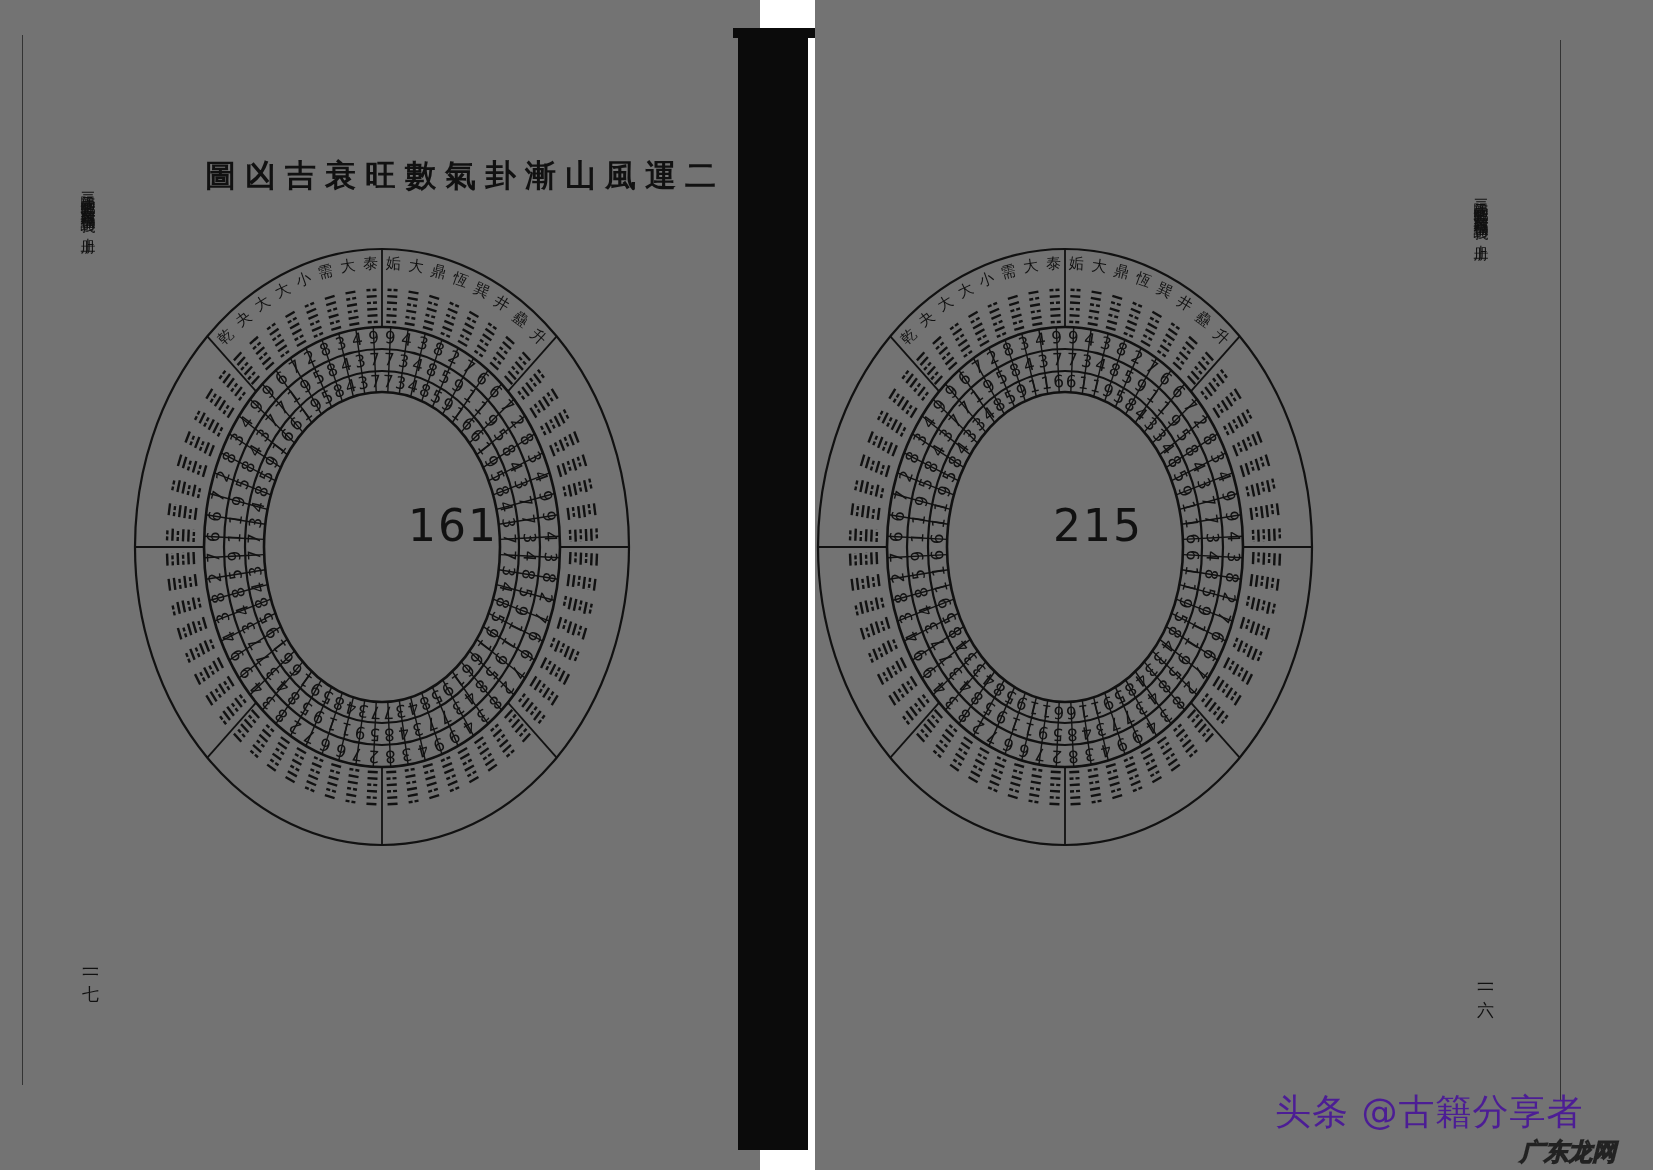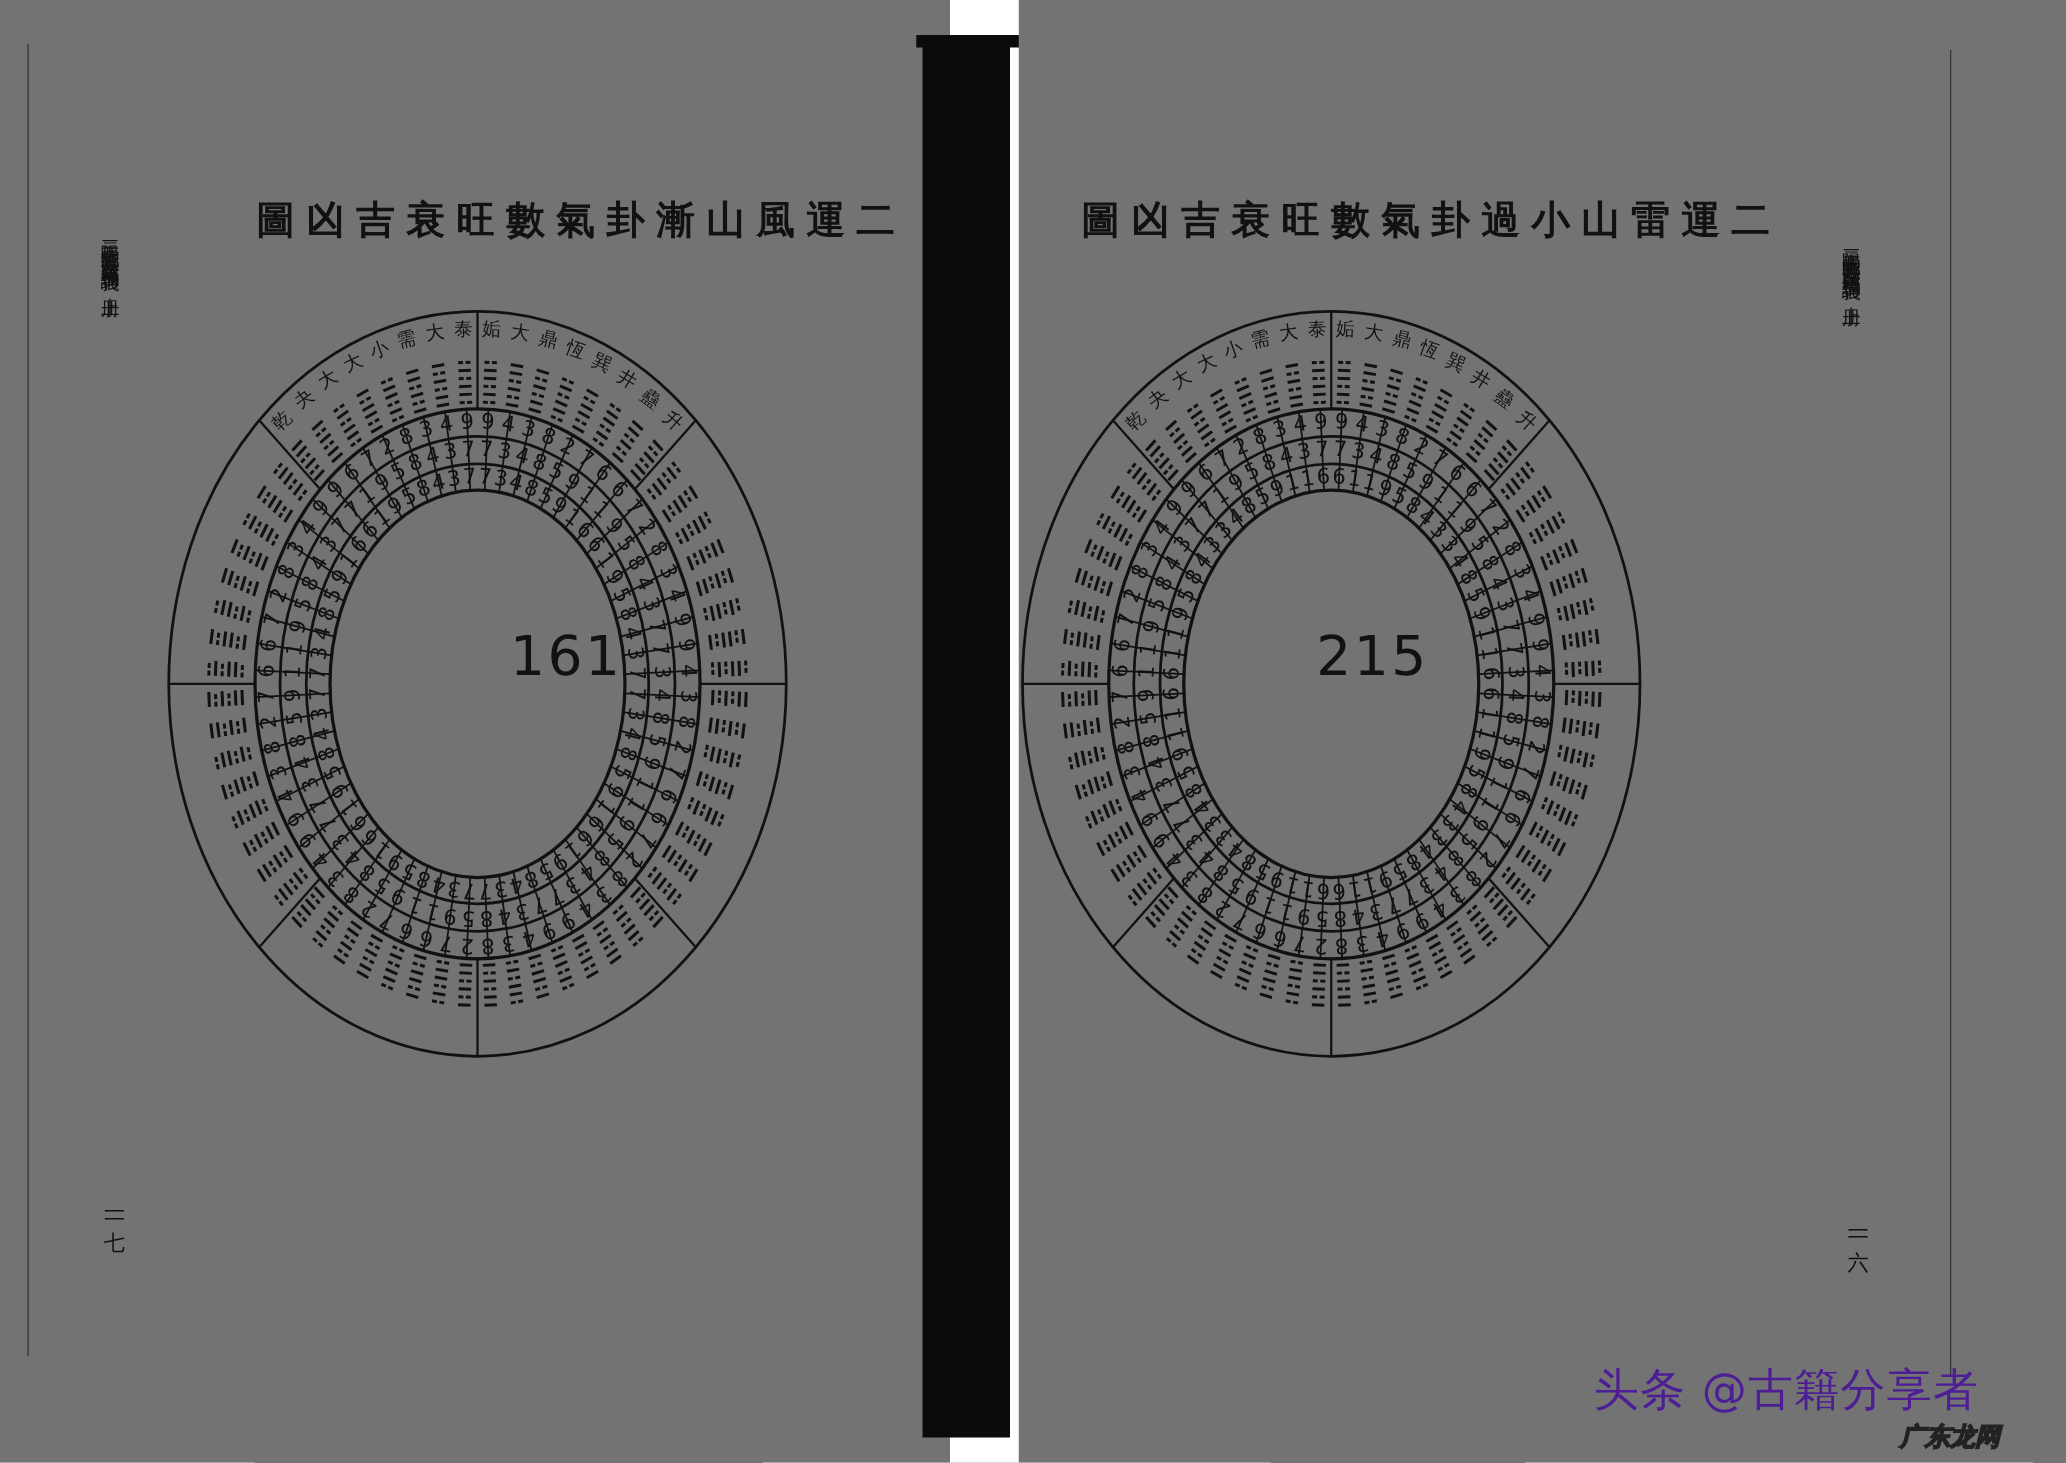--- a/index.html
+++ b/index.html
@@ -14,21 +14,21 @@
   .title { position:absolute; font-size:31px; letter-spacing:9px; font-weight:bold; white-space:nowrap;
            font-family:"DejaVu Serif", serif; }
   .vert { position:absolute; writing-mode:vertical-rl; font-size:15px; letter-spacing:2px; line-height:1; }
   .vert-gap { display:inline-block; height:18px; }
   .pageno { position:absolute; writing-mode:vertical-rl; font-size:17px; letter-spacing:6px; }
   .wheel { position:absolute; }
   .handnum { position:absolute; font-family:"DejaVu Sans", sans-serif; font-size:44px; font-weight:normal; letter-spacing:2px; }
   .ring-num { font-family:"DejaVu Sans", sans-serif; font-size:17px; fill:#111; text-anchor:middle; dominant-baseline:middle; }
   .ring-name { font-family:"DejaVu Serif", serif; font-size:15px; fill:#111; text-anchor:middle; dominant-baseline:middle; }
   .watermark { position:absolute; left:1275px; top:1088px; font-family:"DejaVu Sans", sans-serif; font-size:36px; color:#4c1d95; letter-spacing:1px; }
-  .watermark2 { position:absolute; left:1520px; top:1136px; font-family:"DejaVu Sans", sans-serif; font-size:20px; color:#fff;
+  .watermark2 { position:absolute; left:1520px; top:1136px; font-family:"DejaVu Sans", sans-serif; font-size:24px; color:#fff;
                 -webkit-text-stroke:1.2px #222; font-style:italic; font-weight:bold; }
 </style>
 </head>
 <body>
 
 <div class="page page-left">
   <div class="title" style="left:205px; top:155px;">圖凶吉衰旺數氣卦漸山風運二</div>
   <div class="vert" style="left:80px; top:180px;">
     <span>三元陽宅氣數旺衰吉凶禍福講義</span><span class="vert-gap"></span><span>上册</span>
   </div>
@@ -716,21 +716,20 @@
         <text x="405.80167752450825" y="92.31083152454659" class="ring-name" transform="rotate(42.18749999999999 405.80167752450825 92.31083152454659)">升</text>
       </g>
   </svg>
   <div class="handnum" style="left:408px; top:500px;">161</div>
 </div>
 
 <div class="spine-cap"></div>
 <div class="spine"></div>
 
 <div class="page page-right">
-  <div class="title" style="left:50px; top:155px;">圖凶吉衰旺數氣卦過小山雷運二</div>
   <div class="vert" style="left:658px; top:187px;">
     <span>三元陽宅氣數旺衰吉凶禍福講義</span><span class="vert-gap"></span><span>上册</span>
   </div>
   <div class="pageno" style="left:660px; top:975px;">一一六</div>
   <div class="edge-line" style="left:745px; top:40px; height:1060px;"></div>
 
   <svg class="wheel" style="left:0px; top:245px;" width="500" height="605" viewBox="0 0 500 605">
     <g fill="none" stroke="#111" stroke-width="2.2">
       <ellipse cx="250" cy="302" rx="247" ry="298"></ellipse>
       <ellipse cx="250" cy="302" rx="178" ry="220" stroke-width="2.6"></ellipse>

